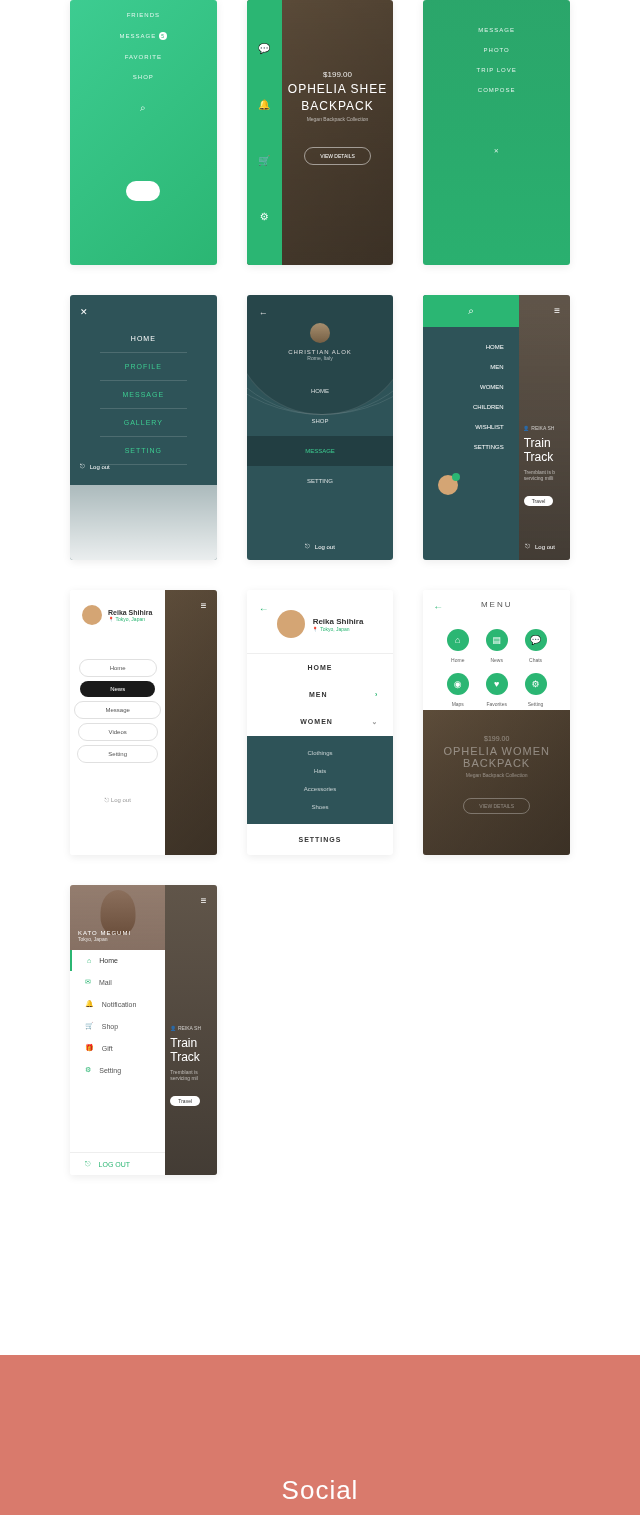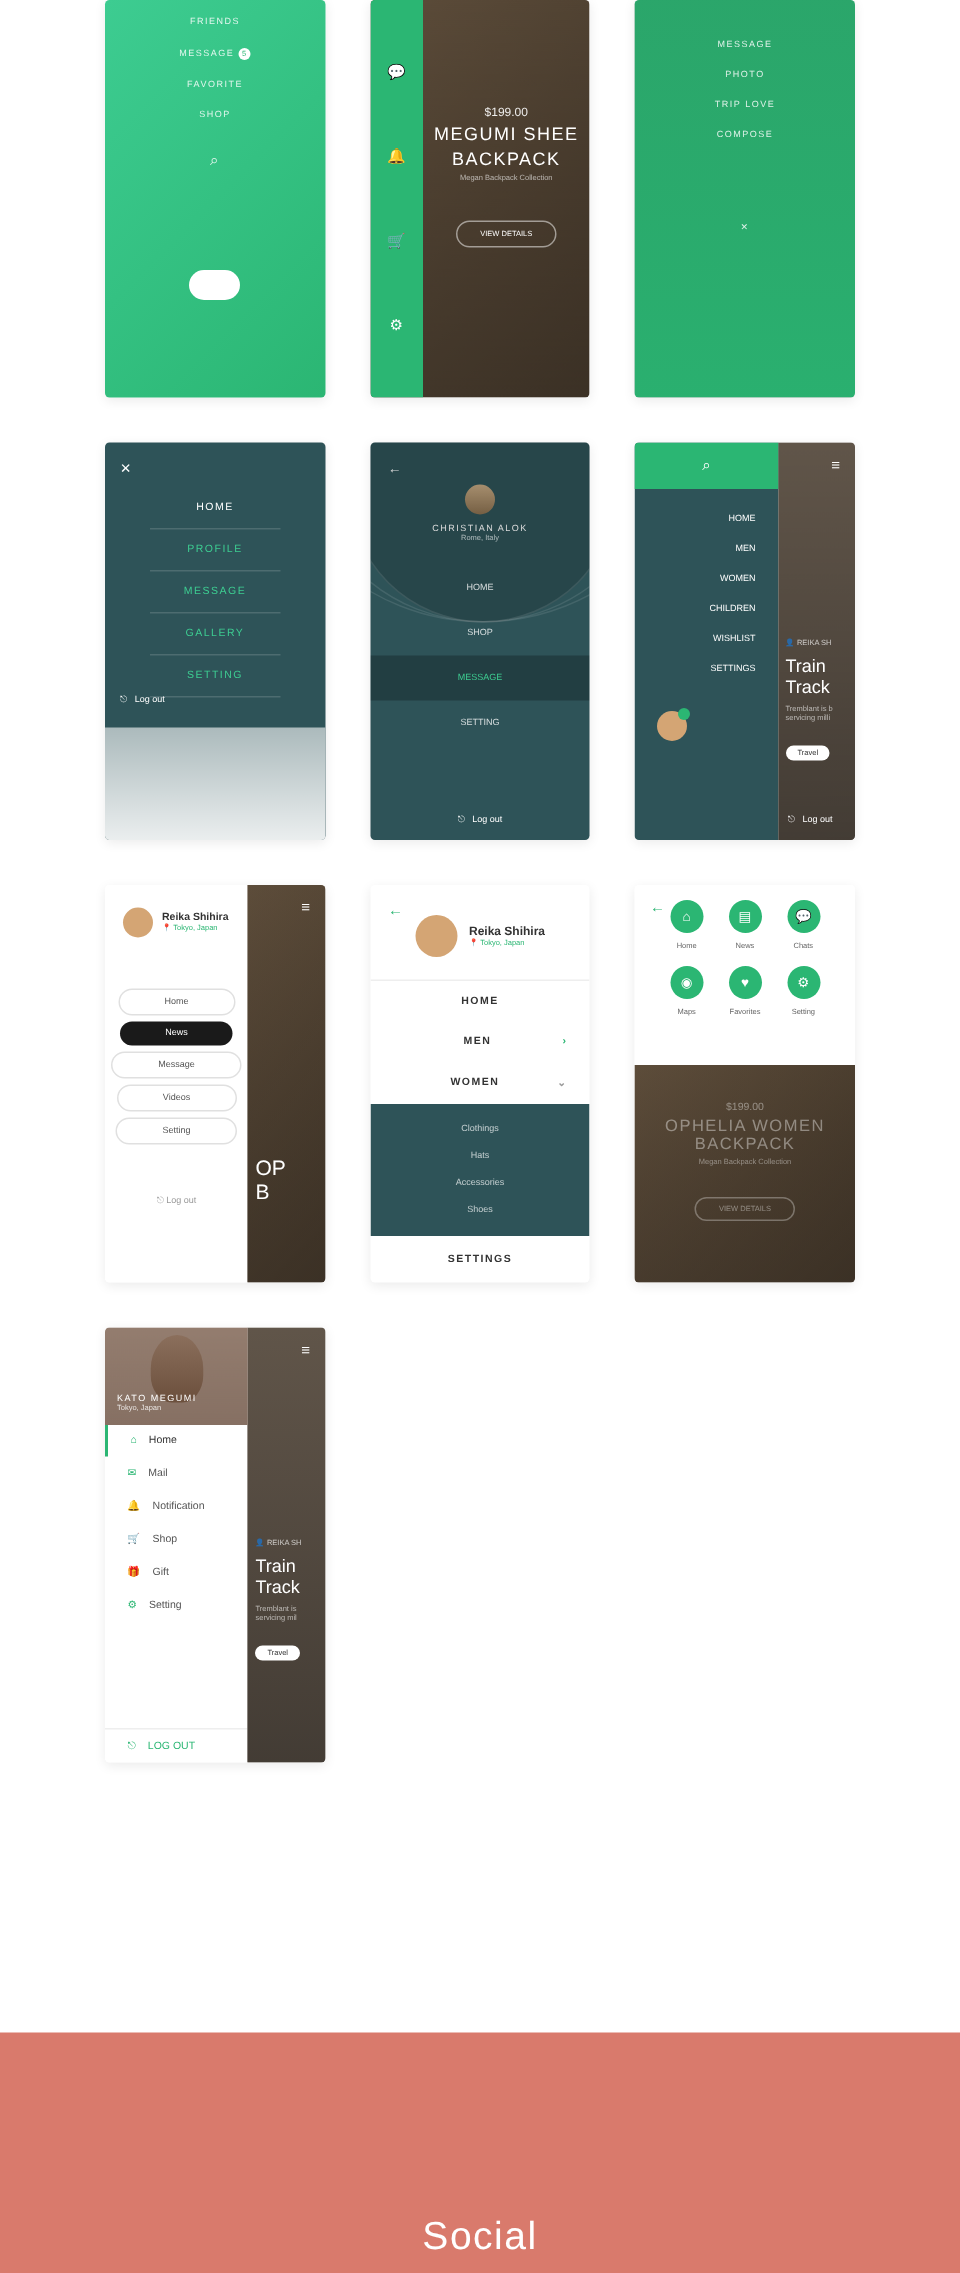--- a/index.html
+++ b/index.html
@@ -63,21 +63,21 @@
 
 <div class="card bg-photo">
 <div class="sidebar">
 <span>💬</span>
 <span>🔔</span>
 <span>🛒</span>
 <span>⚙</span>
 </div>
 <div class="content-right">
 <div class="price">$199.00</div>
-<div class="title-lg">MEGUMI SHEE</div>
+<div class="title-lg">OPHELIA SHEE</div>
 <div class="title-lg">BACKPACK</div>
 <div class="subtitle">Megan Backpack Collection</div>
 <div class="outline-btn">VIEW DETAILS</div>
 </div>
 </div>
 
 <div class="card g1" style="background:linear-gradient(rgba(43,182,115,0.85),rgba(43,182,115,0.95)),linear-gradient(#2a4a3a,#1a3a2a)">
 <div class="nav-list" style="padding-top:20px">
 <div>MESSAGE</div>
 <div>PHOTO</div>
@@ -173,24 +173,20 @@
 <div class="pill">Home</div>
 <div class="pill dark">News</div>
 <div class="pill">Message</div>
 <div class="pill">Videos</div>
 <div class="pill">Setting</div>
 </div>
 <div style="text-align:center;padding:15px;font-size:6px;color:#999"><span>⎋</span> <span>Log out</span></div>
 </div>
 <div class="panel-r bg-photo">
 <span class="hamburger" style="color:#fff">≡</span>
-<div style="padding-top:180px;padding-left:5px;color:#fff">
-<div style="font-size:14px;font-weight:300">OP</div>
-<div style="font-size:14px;font-weight:300">B</div>
-</div>
 </div>
 </div>
 </div>
 
 <div class="card bg-white">
 <span style="position:absolute;top:12px;left:12px;color:#2bb673;font-size:10px">←</span>
 <div style="display:flex;align-items:center;gap:8px;padding:20px 0 15px;justify-content:center;border-bottom:1px solid #eee">
 <div class="avatar" style="width:28px;height:28px"></div>
 <div>
 <div style="font-size:8px;font-weight:600">Reika Shihira</div>
@@ -213,20 +209,21 @@
 <div>Accessories</div>
 <div>Shoes</div>
 </div>
 <div style="padding:12px 0;font-size:7px;font-weight:600;letter-spacing:1px">SETTINGS</div>
 </div>
 </div>
 
 <div class="card">
 <div style="background:#fff;color:#333;height:120px">
 <span style="position:absolute;top:10px;left:10px;color:#2bb673;font-size:10px">←</span>
+<div style="text-align:center;font-size:8px;letter-spacing:2px;padding:10px 0;color:#555">MENU</div>
 <div class="icon-row">
 <div class="icon-item"><div class="icon-circ">⌂</div><span>Home</span></div>
 <div class="icon-item"><div class="icon-circ">▤</div><span>News</span></div>
 <div class="icon-item"><div class="icon-circ">💬</div><span>Chats</span></div>
 </div>
 <div class="icon-row" style="padding-top:0">
 <div class="icon-item"><div class="icon-circ">◉</div><span>Maps</span></div>
 <div class="icon-item"><div class="icon-circ">♥</div><span>Favorites</span></div>
 <div class="icon-item"><div class="icon-circ">⚙</div><span>Setting</span></div>
 </div>

